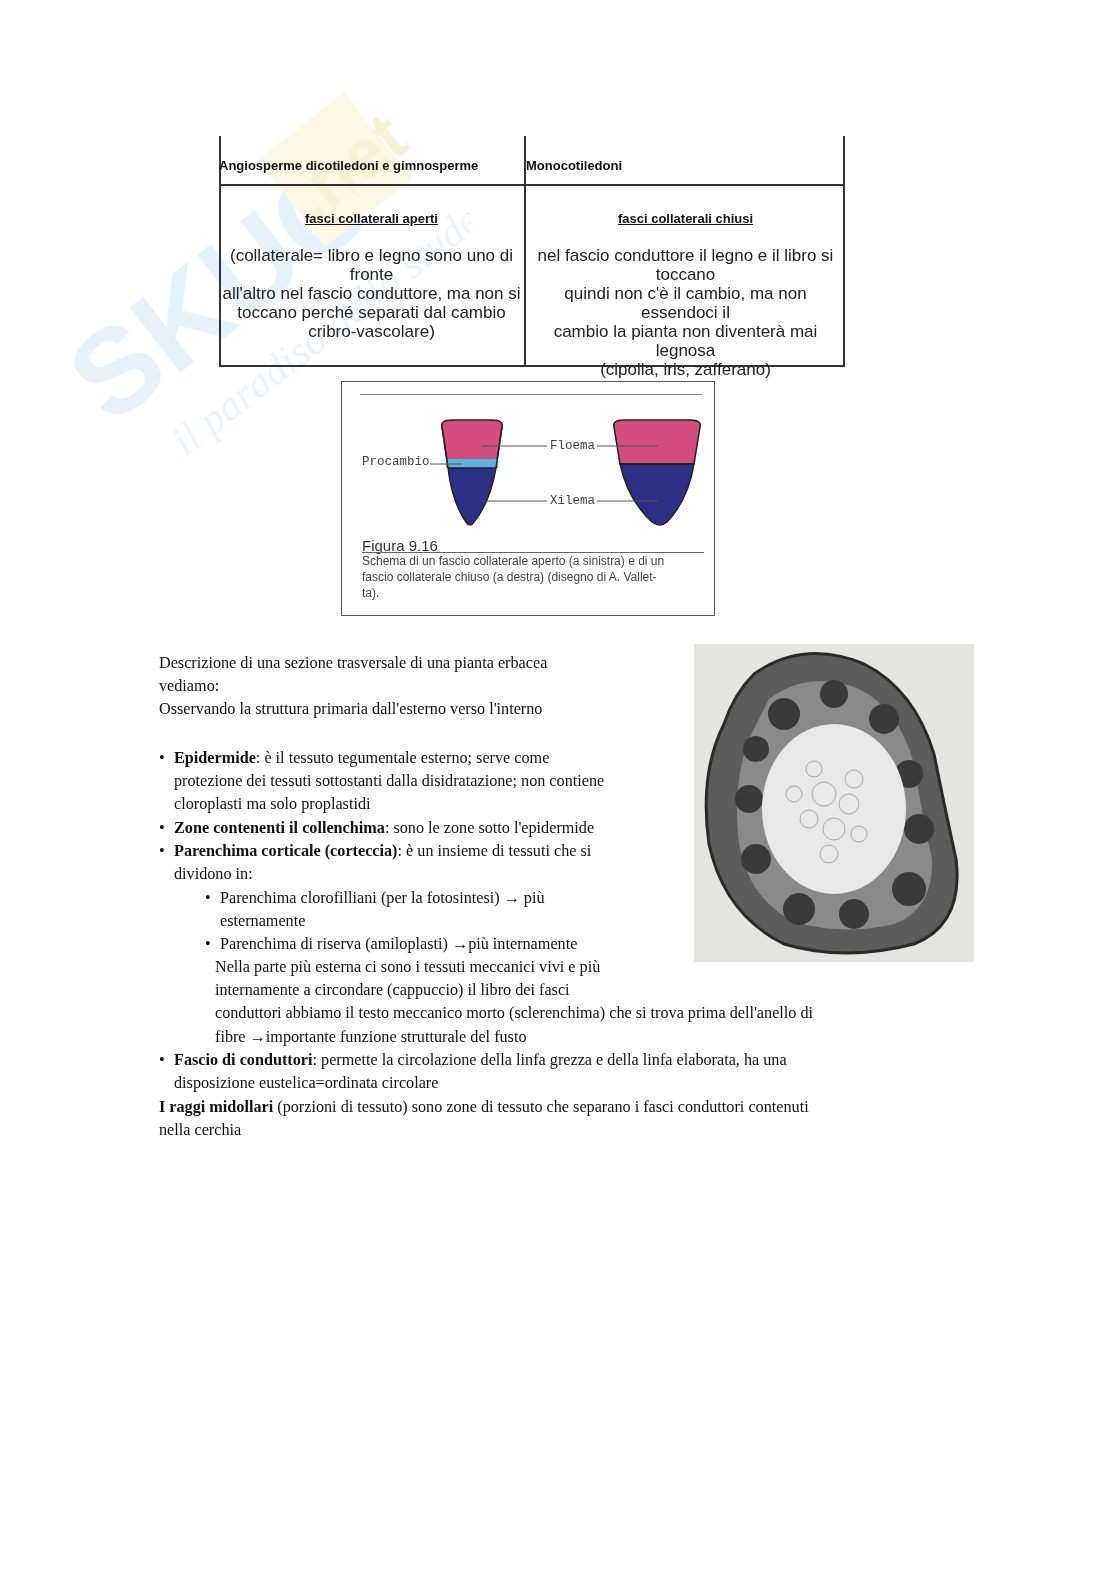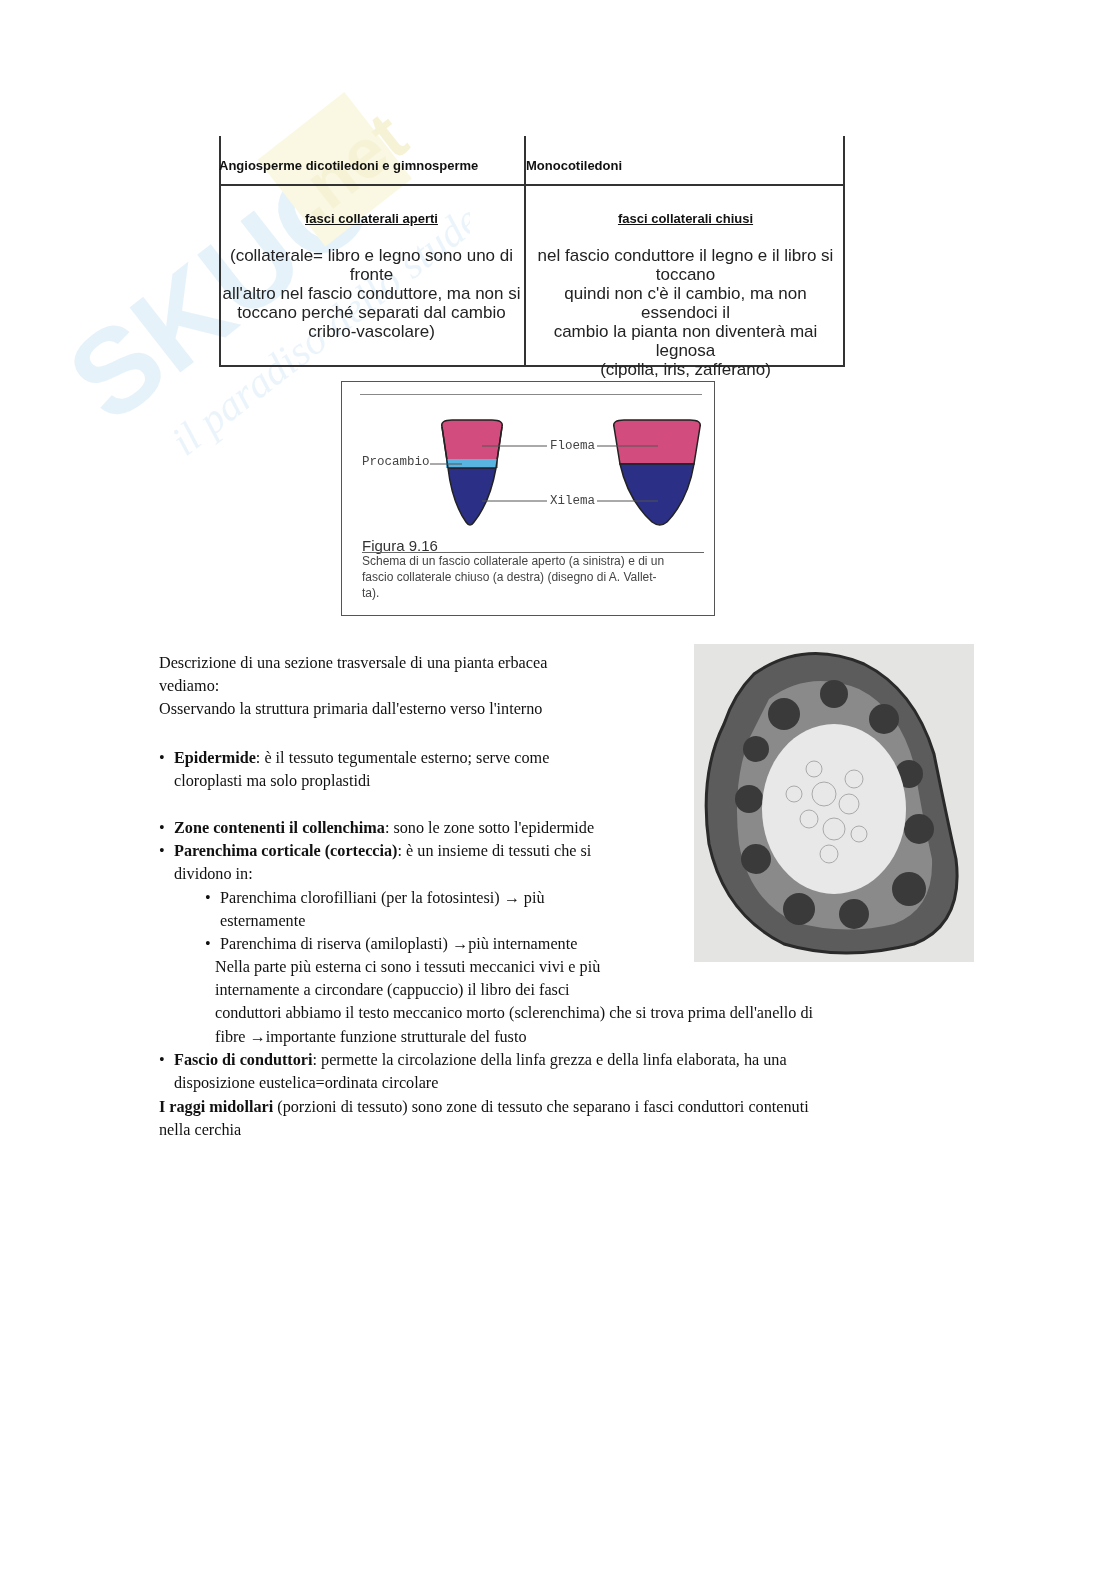--- a/index.html
+++ b/index.html
@@ -139,20 +139,21 @@
 
 <div class="txt" style="left:159px;top:652px">
   <div>Descrizione di una sezione trasversale di una pianta erbacea</div>
     <div>vediamo:</div>
     <div>Osservando la struttura primaria dall'esterno verso l'interno</div>
 </div>
 
 <div class="txt" style="left:159px;top:747px;width:520px">
   <span class="bullet">•</span>
   <div style="padding-left:15px"><b>Epidermide</b><span>: è il tessuto tegumentale esterno; serve come</span></div>
+  <div style="padding-left:15px">protezione dei tessuti sottostanti dalla disidratazione; non contiene</div>
   <div style="padding-left:15px">cloroplasti ma solo proplastidi</div>
 </div>
 
 <div class="txt" style="left:159px;top:817px;width:520px">
   <span class="bullet">•</span>
   <div style="padding-left:15px"><b>Zone contenenti il collenchima</b><span>: sono le zone sotto l'epidermide</span></div>
 </div>
 
 <div class="txt" style="left:159px;top:840px;width:520px">
   <span class="bullet">•</span>

